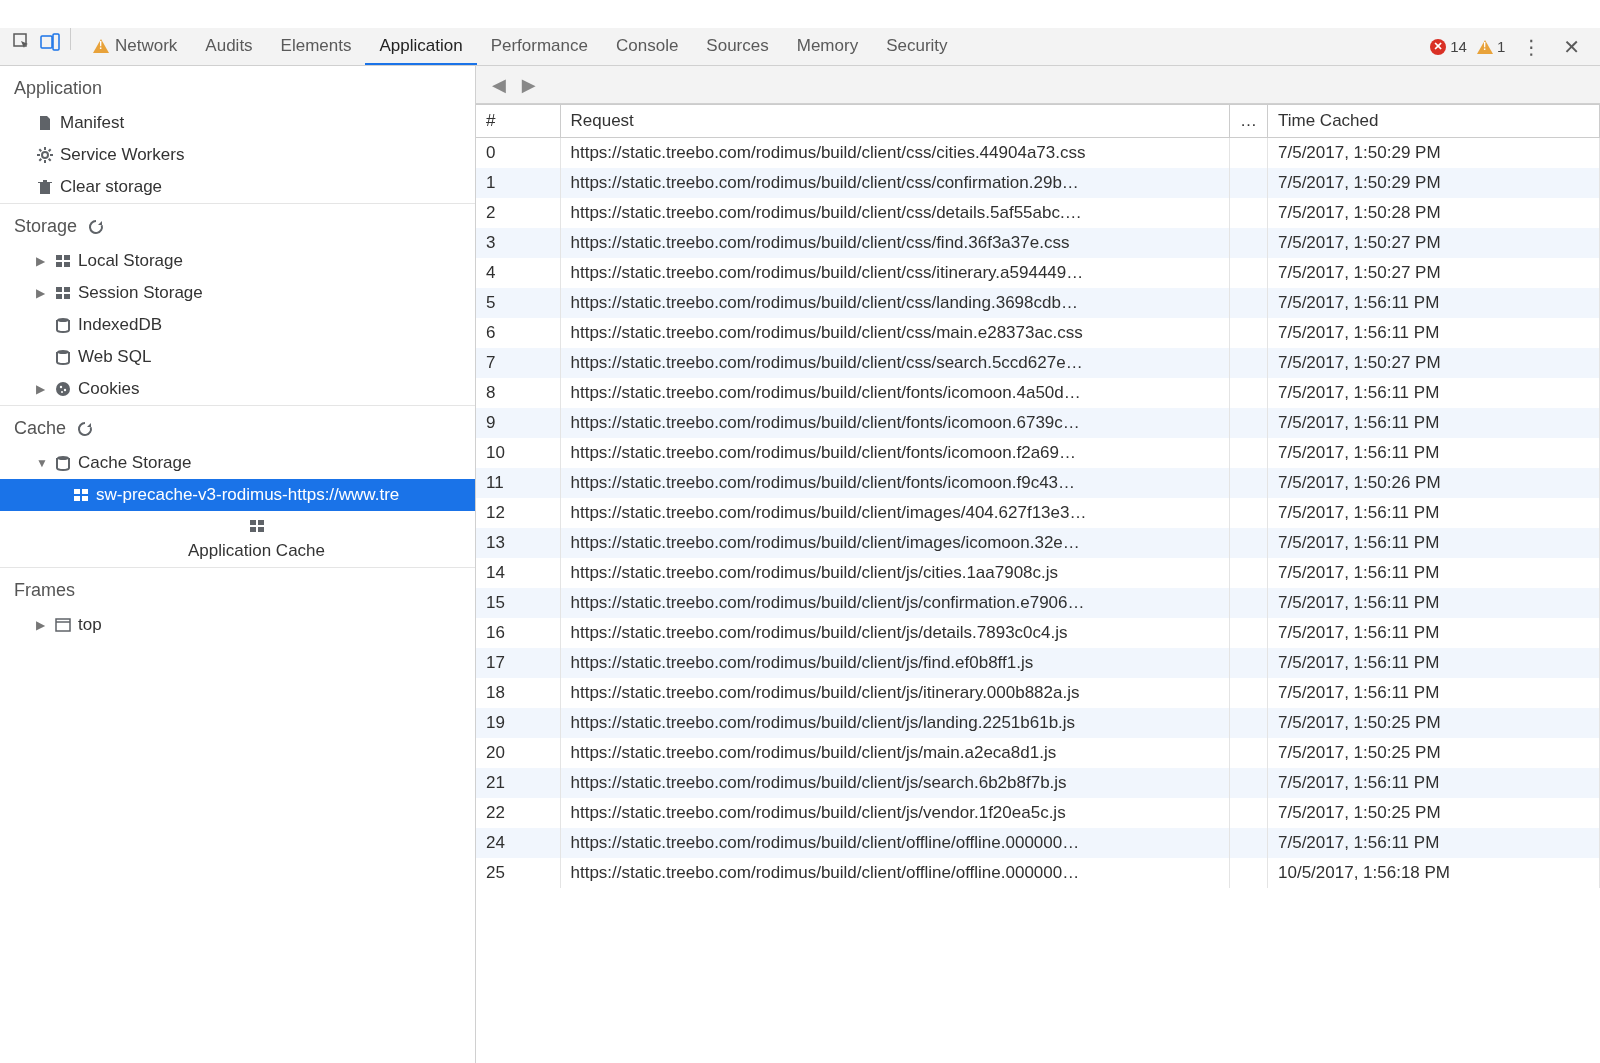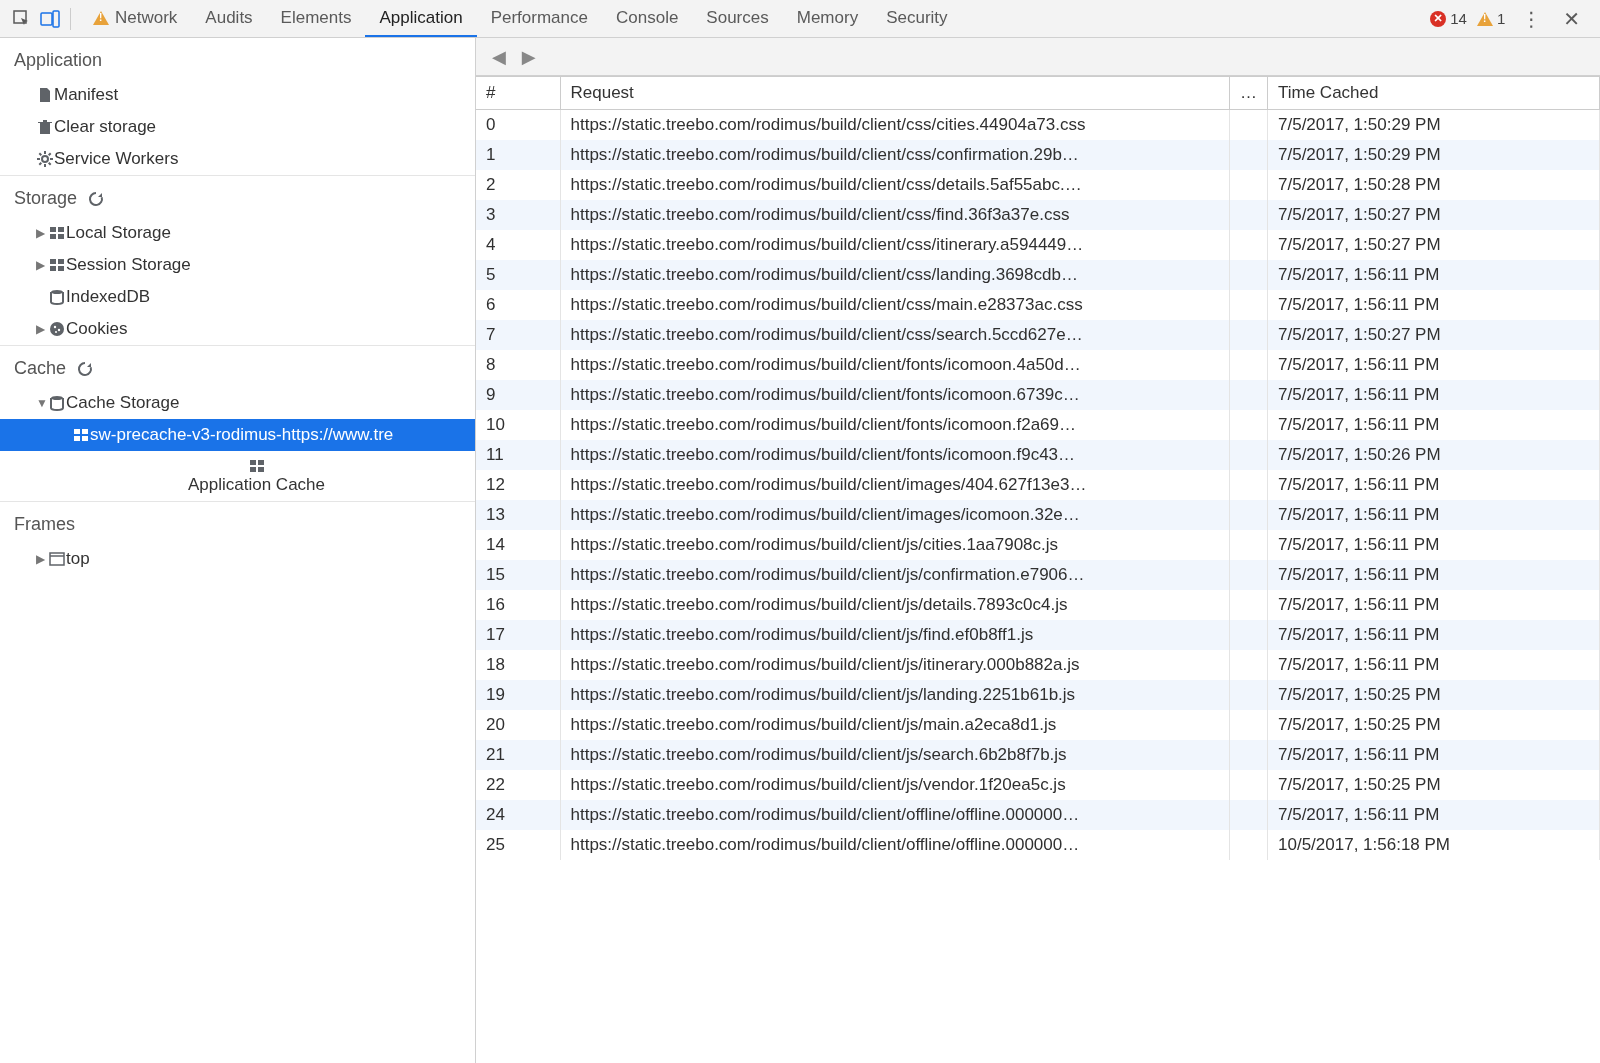--- a/index.html
+++ b/index.html
@@ -7,25 +7,25 @@
     font-family: -apple-system, BlinkMacSystemFont, "Segoe UI", Helvetica, Arial, sans-serif;
     font-size: 14px;
     color: #303030;
     background: #fff;
     width: 1600px;
     height: 1063px;
     overflow: hidden;
   }
   .toolbar {
     display: flex;
-    align-items: center;
     height: 38px;
     border-bottom: 1px solid #d0d0d0;
     background: #f3f3f3;
     padding: 0 8px;
+    margin-top: 28px;
   }
   .toolbar .tb-icon {
     width: 28px;
     height: 28px;
     display: flex;
     align-items: center;
     justify-content: center;
     color: #5a5a5a;
     cursor: pointer;
   }
@@ -99,21 +99,21 @@
   .section-title {
     padding: 12px 14px 8px 14px;
     color: #555;
     font-size: 18px;
     display:flex;align-items:center;gap:10px;
   }
   .tree-item {
     display: flex;
     align-items: center;
     padding: 6px 14px 6px 36px;
-    gap: 0;
+    gap: 6px;
     color: #333;
     font-size: 17px;
     cursor: pointer;
     white-space: nowrap;
     overflow: hidden;
   }
   .tree-item.indent1 { padding-left: 52px; flex-direction: column; }
   .tree-item.indent2 { padding-left: 72px; }
   .tree-item.selected {
     background: #1a73e8;
@@ -247,33 +247,33 @@
       <span class="icon">
           <svg width="16" height="16" viewBox="0 0 16 16">
             <path d="M3 1h7l3 3v11H3z" fill="#5f6368"></path>
           </svg>
         </span>
       <span>Manifest</span>
     </div>
     <div class="tree-item">
       <span class="icon">
           <svg width="16" height="16" viewBox="0 0 16 16">
-            <path d="M3 4h10v11H3zM1 3h14v1H1zM6 1h4v2H6z" fill="#5f6368"></path>
-          </svg>
-        </span>
-      <span>Clear storage</span>
-    </div>
-    <div class="tree-item">
-      <span class="icon">
-          <svg width="16" height="16" viewBox="0 0 16 16">
             <circle cx="8" cy="8" r="3" fill="none" stroke="#5f6368" stroke-width="2"></circle>
             <path d="M8 0v3M8 13v3M0 8h3M13 8h3M2.3 2.3l2 2M11.7 11.7l2 2M2.3 13.7l2-2M11.7 4.3l2-2" stroke="#5f6368" stroke-width="2"></path>
           </svg>
         </span>
       <span>Service Workers</span>
+    </div>
+    <div class="tree-item">
+      <span class="icon">
+          <svg width="16" height="16" viewBox="0 0 16 16">
+            <path d="M3 4h10v11H3zM1 3h14v1H1zM6 1h4v2H6z" fill="#5f6368"></path>
+          </svg>
+        </span>
+      <span>Clear storage</span>
     </div>
 
     <div class="section-divider"></div>
     <div class="section-title">
       <span>Storage</span>
       <span class="icon">
           <svg width="16" height="16" viewBox="0 0 16 16">
             <path d="M8 2a6 6 0 1 0 5.7 4.2" fill="none" stroke="#5f6368" stroke-width="2"></path>
             <path d="M14 2v4h-4z" fill="#5f6368"></path>
           </svg>
@@ -305,20 +305,30 @@
     </div>
     <div class="tree-item">
       <span class="exp" style="visibility:hidden">▶</span>
       <span class="icon">
           <svg width="16" height="16" viewBox="0 0 16 16">
             <ellipse cx="8" cy="3" rx="6" ry="2" fill="#5f6368"></ellipse>
             <path d="M2 3v10c0 1.1 2.7 2 6 2s6-.9 6-2V3" fill="none" stroke="#5f6368" stroke-width="2"></path>
           </svg>
         </span>
       <span>IndexedDB</span>
+    </div>
+    <div class="tree-item">
+      <span class="exp" style="visibility:hidden">▶</span>
+      <span class="icon">
+          <svg width="16" height="16" viewBox="0 0 16 16">
+            <ellipse cx="8" cy="3" rx="6" ry="2" fill="#5f6368"></ellipse>
+            <path d="M2 3v10c0 1.1 2.7 2 6 2s6-.9 6-2V3" fill="none" stroke="#5f6368" stroke-width="2"></path>
+          </svg>
+        </span>
+      <span>Web SQL</span>
     </div>
     <div class="tree-item">
       <span class="exp">▶</span>
       <span class="icon">
           <svg width="16" height="16" viewBox="0 0 16 16">
             <circle cx="8" cy="8" r="7" fill="#5f6368"></circle>
             <circle cx="6" cy="6" r="1.2" fill="#fff"></circle>
             <circle cx="10" cy="9" r="1.2" fill="#fff"></circle>
             <circle cx="7" cy="11" r="1" fill="#fff"></circle>
           </svg>

